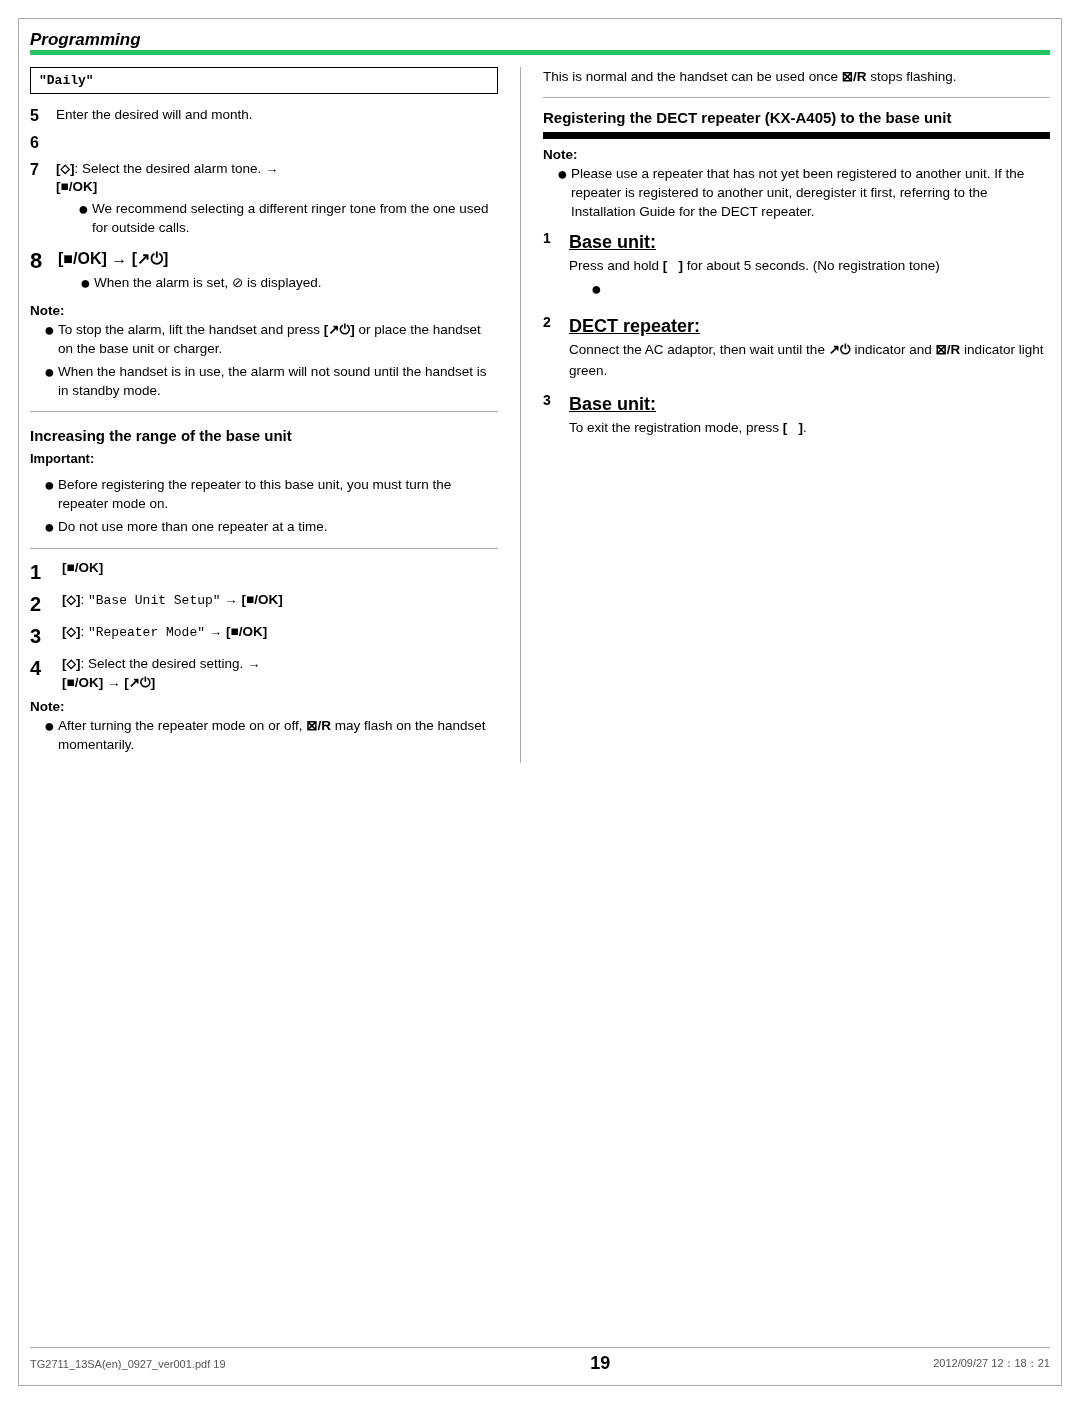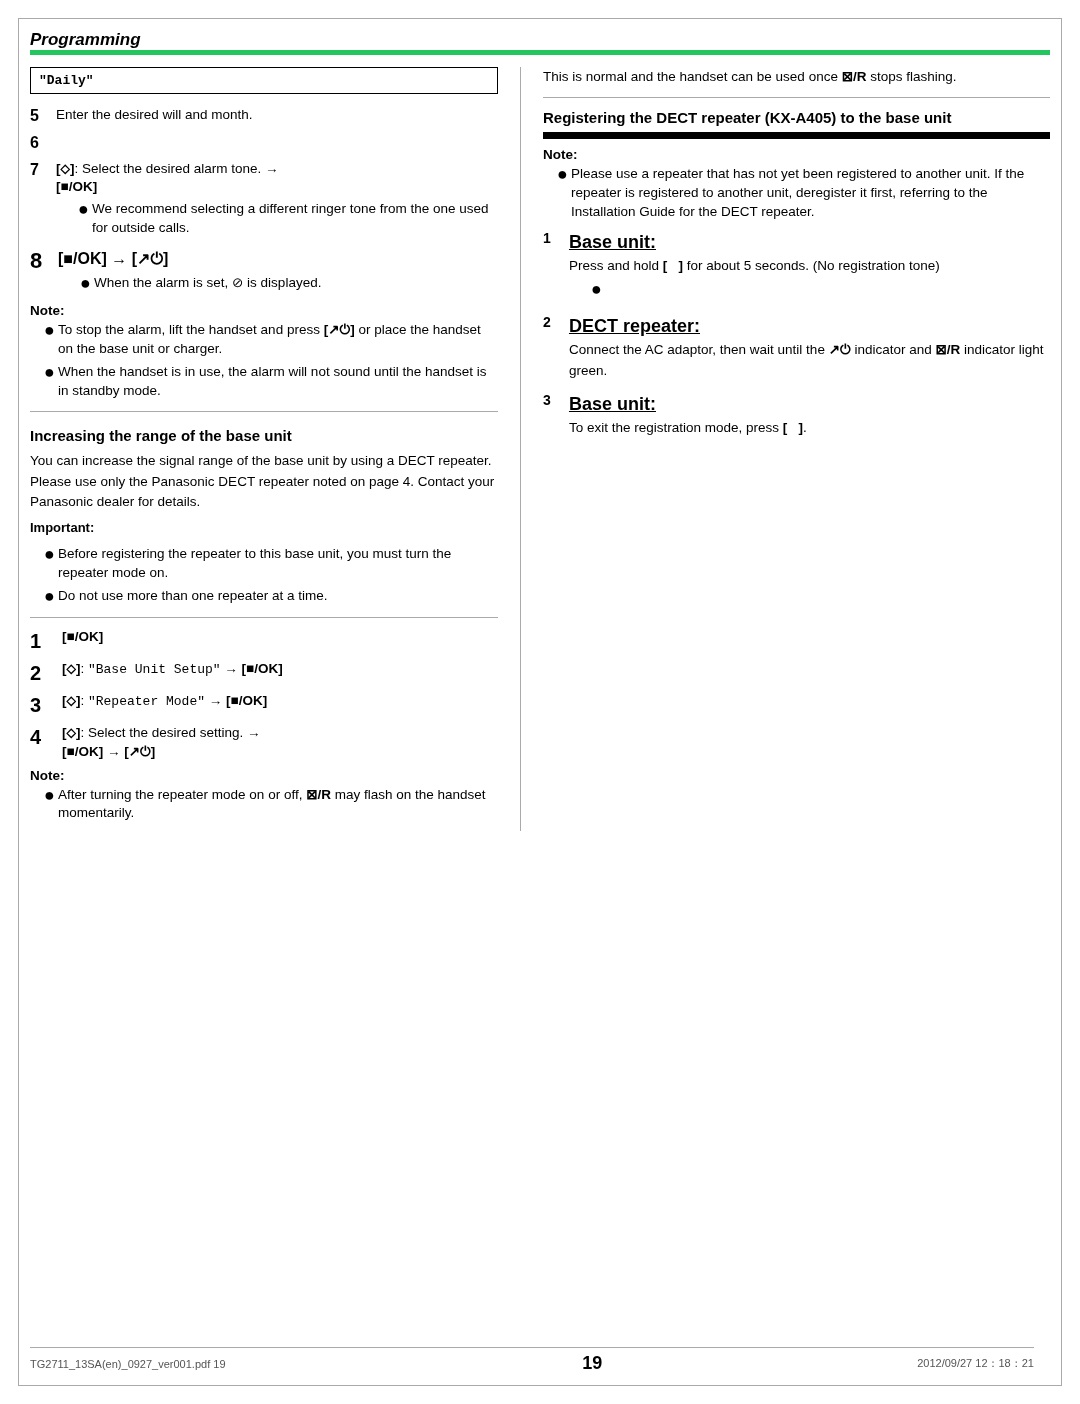--- a/index.html
+++ b/index.html
@@ -189,21 +189,21 @@
     .step-right-content {
       flex: 1;
       line-height: 1.5;
     }
 
     
     .footer {
       position: absolute;
       bottom: 0;
       left: 0;
-      right: 16px;
+      right: 0;
       border-top: 1px solid #aaa;
       display: flex;
       justify-content: space-between;
       align-items: center;
       padding-top: 5px;
       font-size: 11px;
       color: #555;
     }
 
     .page-number {
@@ -302,21 +302,20 @@
         </div>
         <div class="bullet-item">
           <span class="bullet-dot">●</span>
           <span>When the handset is in use, the alarm will not sound until the handset is in standby mode.</span>
         </div>
       </div>
 
       <hr class="hr">
 
       <div class="section-heading">Increasing the range of the base unit</div>
-      <p style="line-height:1.5;margin-bottom:8px;">You can increase the signal range of the base unit by using a DECT repeater. Please use only the Panasonic DECT repeater noted on page 4. Contact your Panasonic dealer for details.</p>
       <div class="important-label">Important:</div>
       <div class="bullet-list">
         <div class="bullet-item">
           <span class="bullet-dot">●</span>
           <span>Before registering the repeater to this base unit, you must turn the repeater mode on.</span>
         </div>
         <div class="bullet-item">
           <span class="bullet-dot">●</span>
           <span>Do not use more than one repeater at a time.</span>
         </div>

